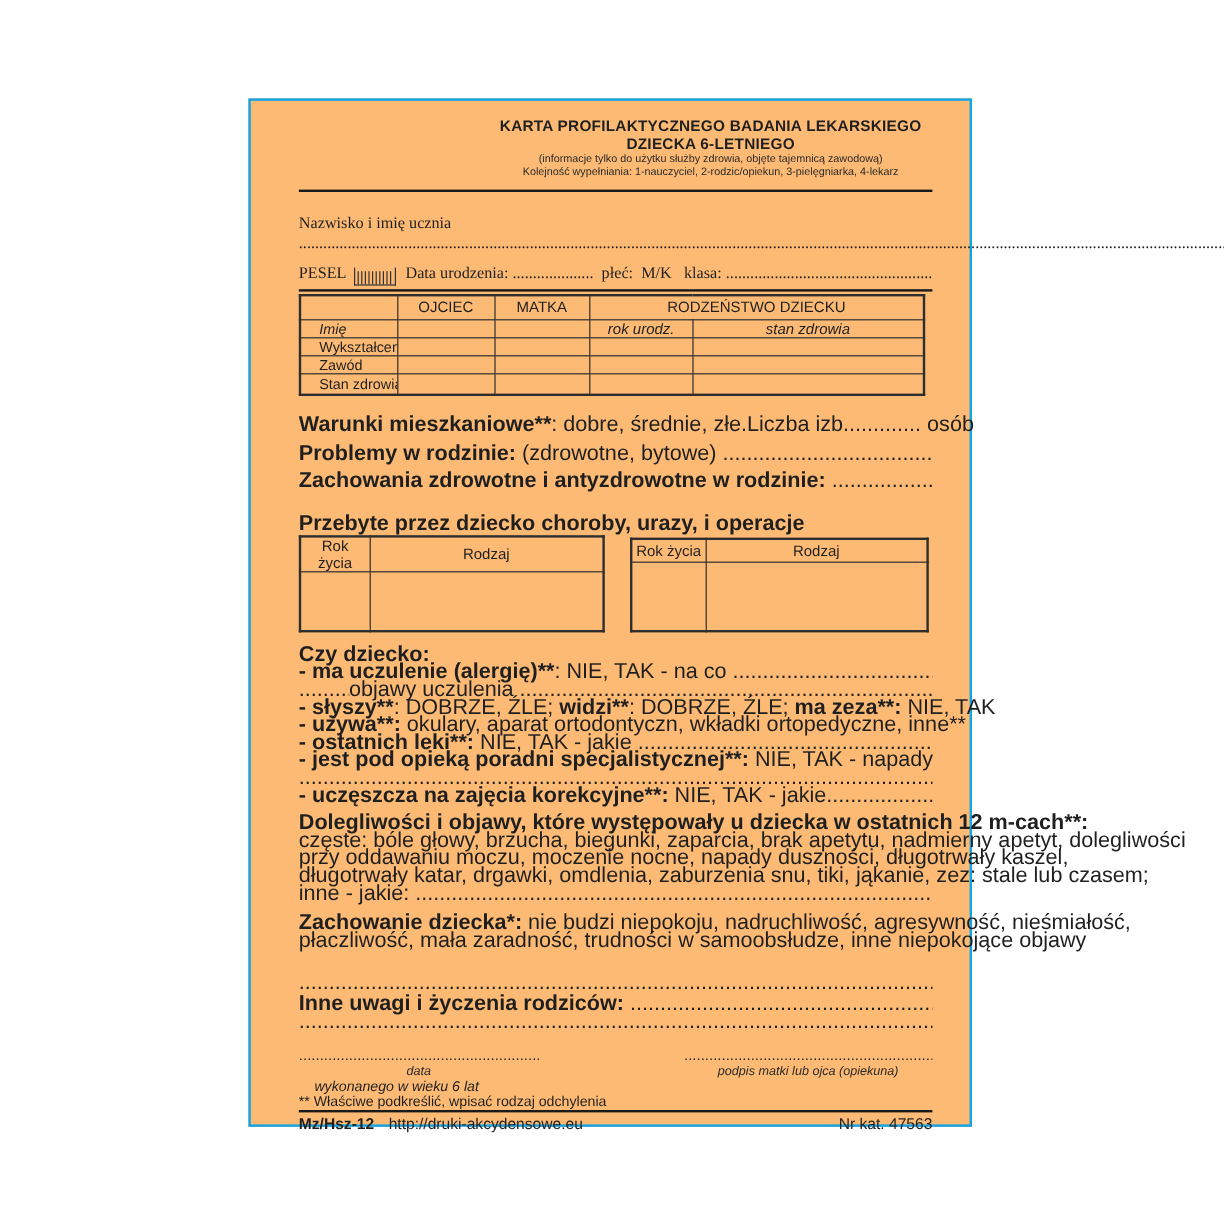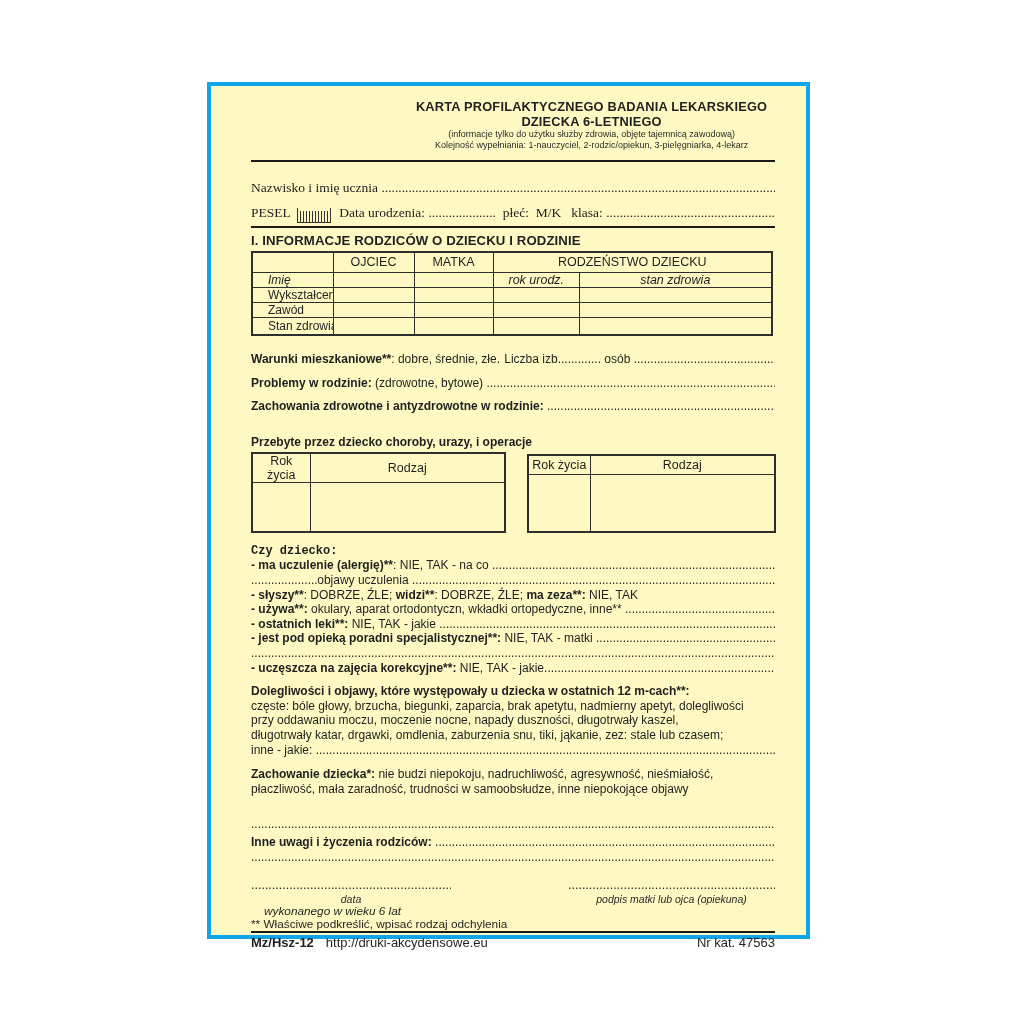--- a/index.html
+++ b/index.html
@@ -1,30 +1,30 @@
 <!DOCTYPE html>
 <html><head>
 <meta charset="utf-8">
 <style>
   * { margin:0; padding:0; box-sizing:border-box; }
   html,body { width:1020px; height:1020px; background:#ffffff;
               font-family:"Liberation Sans", sans-serif; color:#1f1f1f; }
   .canvas { position:relative; width:1020px; height:1020px; background:#fff; overflow:hidden; }
   .page { position:absolute; left:207px; top:82px; width:603px; height:857px;
-          background:#fef9c3; border:4px solid #0ea5e9; }
+          background:#fdba74; border:2px solid #0ea5e9; }
   .content { padding:0 31px 0 40px; }
 
   .hdr { margin-top:13px; margin-left:30%; width:70%; text-align:center; }
   .hdr .t1 { font-size:12.8px; font-weight:bold; line-height:15px; letter-spacing:.2px; }
   .hdr .sub { font-size:9px; line-height:11px; color:#2a2a2a; }
   .rule { height:2px; background:#1a1a1a; }
   .rule-thin { height:1.5px; background:#1a1a1a; }
 
   .serifline { font-family:"Liberation Serif", serif; font-size:13.5px; }
-  .name-row { display:flex; align-items:baseline; margin-top:17px; line-height:17px; }
+  .name-row { display:flex; align-items:baseline; margin-top:17px; line-height:17px;flex-direction:column; }
   .pesel-row { display:flex; align-items:baseline; margin-top:7px; line-height:20px; }
   .comb { display:inline-flex; align-items:flex-end; height:15px; width:156px;
           border-left:1px solid #333; border-right:1px solid #333; border-bottom:1.5px solid #333;
           margin:0 5px 0 6px; align-self:flex-end; }
   .comb i { flex:1 1 auto; height:11px; border-right:1px solid #333; }
   .comb i:last-child { border-right:none; }
 
   .seg { white-space:pre; }
   .b { font-weight:bold; white-space:pre; }
   .leader { flex:1 1 auto; overflow:hidden; white-space:pre; }
@@ -35,22 +35,22 @@
   table { border-collapse:collapse; table-layout:fixed; }
   .fam-table { margin-top:2px; width:520px; font-size:12.5px; border:2px solid #2e2e2e; }
   .fam-table td { border:1px solid #2e2e2e; padding:0 15px; overflow:hidden; white-space:nowrap; }
   .fam-table tr.hd td { text-align:center; height:20px; border-bottom:1.5px solid #2e2e2e; }
   .fam-table tr.r1 td { height:15px; border-bottom:1.5px solid #2e2e2e;font-style:italic; }
   .fam-table tr.r td { height:15px; }
   .fam-table tr.rl td { height:18px; }
   .fam-table td.ctr { text-align:center; }
   .fam-table td.lbl { font-size:12px; }
 
-  .line { display:flex; align-items:baseline; font-size:12px; line-height:14.6px; }
-  .mt16 { margin-top:16px; } .mt11 { margin-top:11px;font-family:Liberation Mono, monospace; } .mt9 { margin-top:9px;text-align:right; }
+  .line { display:flex; align-items:baseline; font-size:18px; line-height:14.6px; }
+  .mt16 { margin-top:16px; } .mt11 { margin-top:11px; } .mt9 { margin-top:9px;text-align:right; }
   .mt10 { margin-top:10px; } .mt5 { margin-top:21px; }
   .mt3 { margin-top:3px; } .mt4 { margin-top:4px; }
   .sp24 { display:inline-block; width:24px; }
 
   .small-tables { display:flex; margin-top:3px; }
   .ch-table { font-size:12.5px; border:2px solid #2e2e2e; }
   .ch-table td { border:1px solid #2e2e2e; padding:0 3px; text-align:center; }
   .ch-table tr.hd td { height:15px; }
   .ch-left { width:253px; } .ch-left tr.bd td { height:49px; }
   .ch-right { width:247px; margin-left:21px; margin-top:2px; } .ch-right tr.bd td { height:45px; }
@@ -103,21 +103,20 @@
             <i></i>
           </span>
         <span class="seg"> Data urodzenia: </span>
         <span class="seg">....................</span>
         <span class="seg">  płeć:  M/K</span>
         <span class="seg">   klasa: </span>
         <span class="leader">................................................................................................................................................................................................................................................</span>
       </div>
       <div class="rule" style="margin-top:3px;"></div>
 
-      <div class="sec-head">I. INFORMACJE RODZICÓW O DZIECKU I RODZINIE</div>
 
       <table class="fam-table">
         <colgroup>
             <col style="width:81px">
             <col style="width:81px">
             <col style="width:79px">
             <col style="width:86px">
             <col style="width:193px">
           </colgroup>
         <tbody>
@@ -246,21 +245,21 @@
         <span class="seg"> okulary, aparat ortodontyczn, wkładki ortopedyczne, inne** </span>
         <span class="leader">................................................................................................................................................................................................................................................</span>
       </div>
       <div class="line">
         <span class="b">- ostatnich leki**:</span>
         <span class="seg"> NIE, TAK - jakie </span>
         <span class="leader">................................................................................................................................................................................................................................................</span>
       </div>
       <div class="line">
         <span class="b">- jest pod opieką poradni specjalistycznej**:</span>
-        <span class="seg"> NIE, TAK - matki </span>
+        <span class="seg"> NIE, TAK - napady </span>
         <span class="leader">................................................................................................................................................................................................................................................</span>
       </div>
       <div class="line">
         <span class="leader">................................................................................................................................................................................................................................................</span>
       </div>
       <div class="line">
         <span class="b">- uczęszcza na zajęcia korekcyjne**:</span>
         <span class="seg"> NIE, TAK - jakie</span>
         <span class="leader">................................................................................................................................................................................................................................................</span>
       </div>

